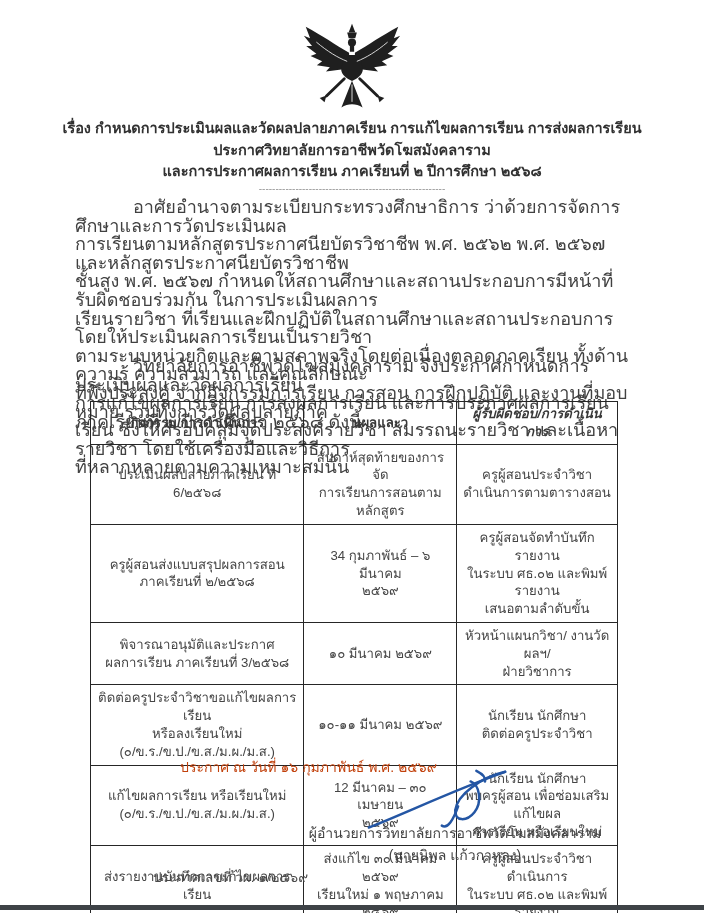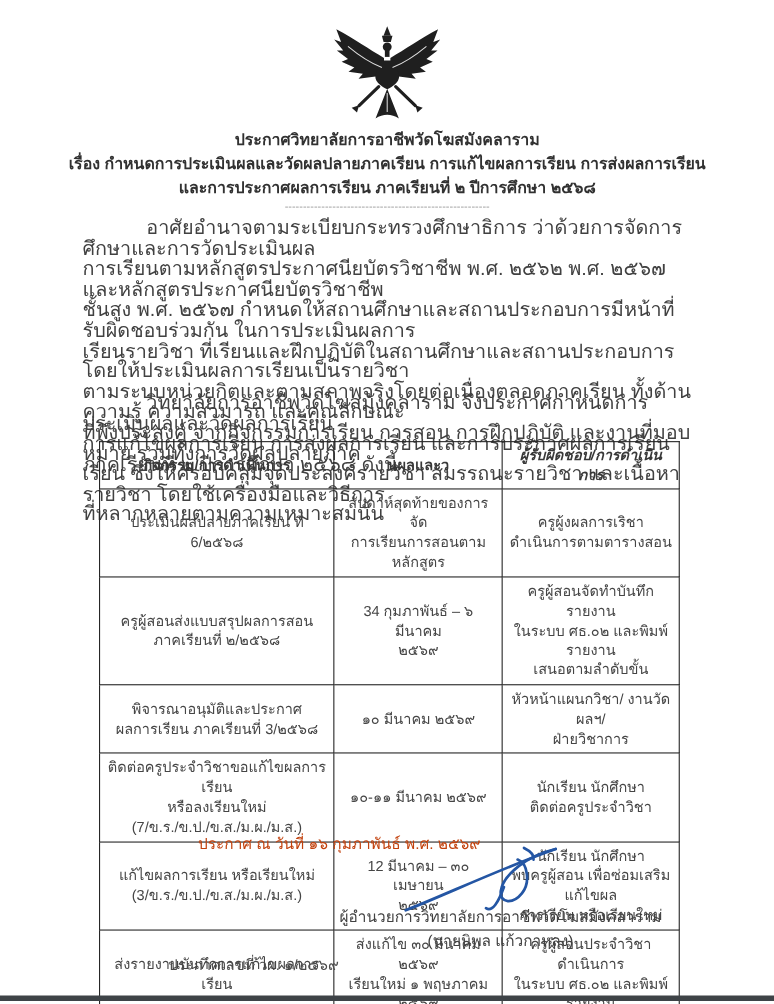--- a/index.html
+++ b/index.html
@@ -157,22 +157,22 @@
       </g>
       <g stroke="#ffffff" stroke-width="1" fill="none" opacity="0.85">
         <path d="M50 40 C40 36 30 30 18 20"></path>
         <path d="M60 40 C70 36 80 30 92 20"></path>
         <path d="M55 64 L55 82"></path>
       </g>
     </svg>
   </div>
 
   <div class="title-block">
+    <div>เรื่อง  กำหนดการประเมินผลและวัดผลปลายภาคเรียน การแก้ไขผลการเรียน การส่งผลการเรียน</div>
     <div>ประกาศวิทยาลัยการอาชีพวัดโฆสมังคลาราม</div>
-    <div>เรื่อง  กำหนดการประเมินผลและวัดผลปลายภาคเรียน การแก้ไขผลการเรียน การส่งผลการเรียน</div>
     <div>และการประกาศผลการเรียน ภาคเรียนที่ ๒ ปีการศึกษา ๒๕๖๘</div>
   </div>
 
   <div class="separator">--------------------------------------------------------</div>
 
   <div class="para para1">อาศัยอำนาจตามระเบียบกระทรวงศึกษาธิการ ว่าด้วยการจัดการศึกษาและการวัดประเมินผล
 การเรียนตามหลักสูตรประกาศนียบัตรวิชาชีพ พ.ศ. ๒๕๖๒ พ.ศ. ๒๕๖๗ และหลักสูตรประกาศนียบัตรวิชาชีพ
 ชั้นสูง พ.ศ. ๒๕๖๗ กำหนดให้สถานศึกษาและสถานประกอบการมีหน้าที่รับผิดชอบร่วมกัน ในการประเมินผลการ
 เรียนรายวิชา ที่เรียนและฝึกปฏิบัติในสถานศึกษาและสถานประกอบการ โดยให้ประเมินผลการเรียนเป็นรายวิชา
 ตามระบบหน่วยกิตและตามสภาพจริงโดยต่อเนื่องตลอดภาคเรียน ทั้งด้านความรู้ ความสามารถ และคุณลักษณะ
@@ -188,21 +188,21 @@
         <th class="col-activity">กิจกรรม/การดำเนินการ</th>
         <th class="col-schedule">นผลและว</th>
         <th class="col-responsible">ผู้รับผิดชอบ/การดำเนินการ</th>
       </tr>
     </thead>
     <tbody>
       <tr>
         <td>ประเมินผลปลายภาคเรียน ที่ 6/๒๕๖๘</td>
         <td>สัปดาห์สุดท้ายของการจัด
 การเรียนการสอนตามหลักสูตร</td>
-        <td>ครูผู้งผลการเริชา
+        <td>ครูผู้สอนประจำวิชา
 ดำเนินการตามตารางสอน</td>
       </tr>
       <tr>
         <td>ครูผู้สอนส่งแบบสรุปผลการสอน
 ภาคเรียนที่ ๒/๒๕๖๘</td>
         <td>34 กุมภาพันธ์ – ๖ มีนาคม
 ๒๕๖๙</td>
         <td>ครูผู้สอนจัดทำบันทึกรายงาน
 ในระบบ ศธ.๐๒ และพิมพ์รายงาน
 เสนอตามลำดับขั้น</td>
@@ -210,28 +210,28 @@
       <tr>
         <td>พิจารณาอนุมัติและประกาศ
 ผลการเรียน ภาคเรียนที่ 3/๒๕๖๘</td>
         <td>๑๐ มีนาคม ๒๕๖๙</td>
         <td>หัวหน้าแผนกวิชา/ งานวัดผลฯ/
 ฝ่ายวิชาการ</td>
       </tr>
       <tr>
         <td>ติดต่อครูประจำวิชาขอแก้ไขผลการเรียน
 หรือลงเรียนใหม่
-(7/ข.ร./ข.ป./ข.ส./ม.ผ./ม.ส.)</td>
+(๐/ข.ร./ข.ป./ข.ส./ม.ผ./ม.ส.)</td>
         <td>๑๐-๑๑ มีนาคม ๒๕๖๙</td>
         <td>นักเรียน นักศึกษา
 ติดต่อครูประจำวิชา</td>
       </tr>
       <tr>
         <td>แก้ไขผลการเรียน หรือเรียนใหม่
-(3/ข.ร./ข.ป./ข.ส./ม.ผ./ม.ส.)</td>
+(๐/ข.ร./ข.ป./ข.ส./ม.ผ./ม.ส.)</td>
         <td>12 มีนาคม – ๓๐ เมษายน
 ๒๕๖๙</td>
         <td>นักเรียน นักศึกษา
 พบครูผู้สอน เพื่อซ่อมเสริมแก้ไขผล
 การเรียน หรือเรียนใหม่</td>
       </tr>
       <tr>
         <td>ส่งรายงานบันทึกการแก้ไขผลการเรียน</td>
         <td>ส่งแก้ไข ๓๐ มีนาคม ๒๕๖๙
 เรียนใหม่ ๑ พฤษภาคม ๒๕๖๙</td>

